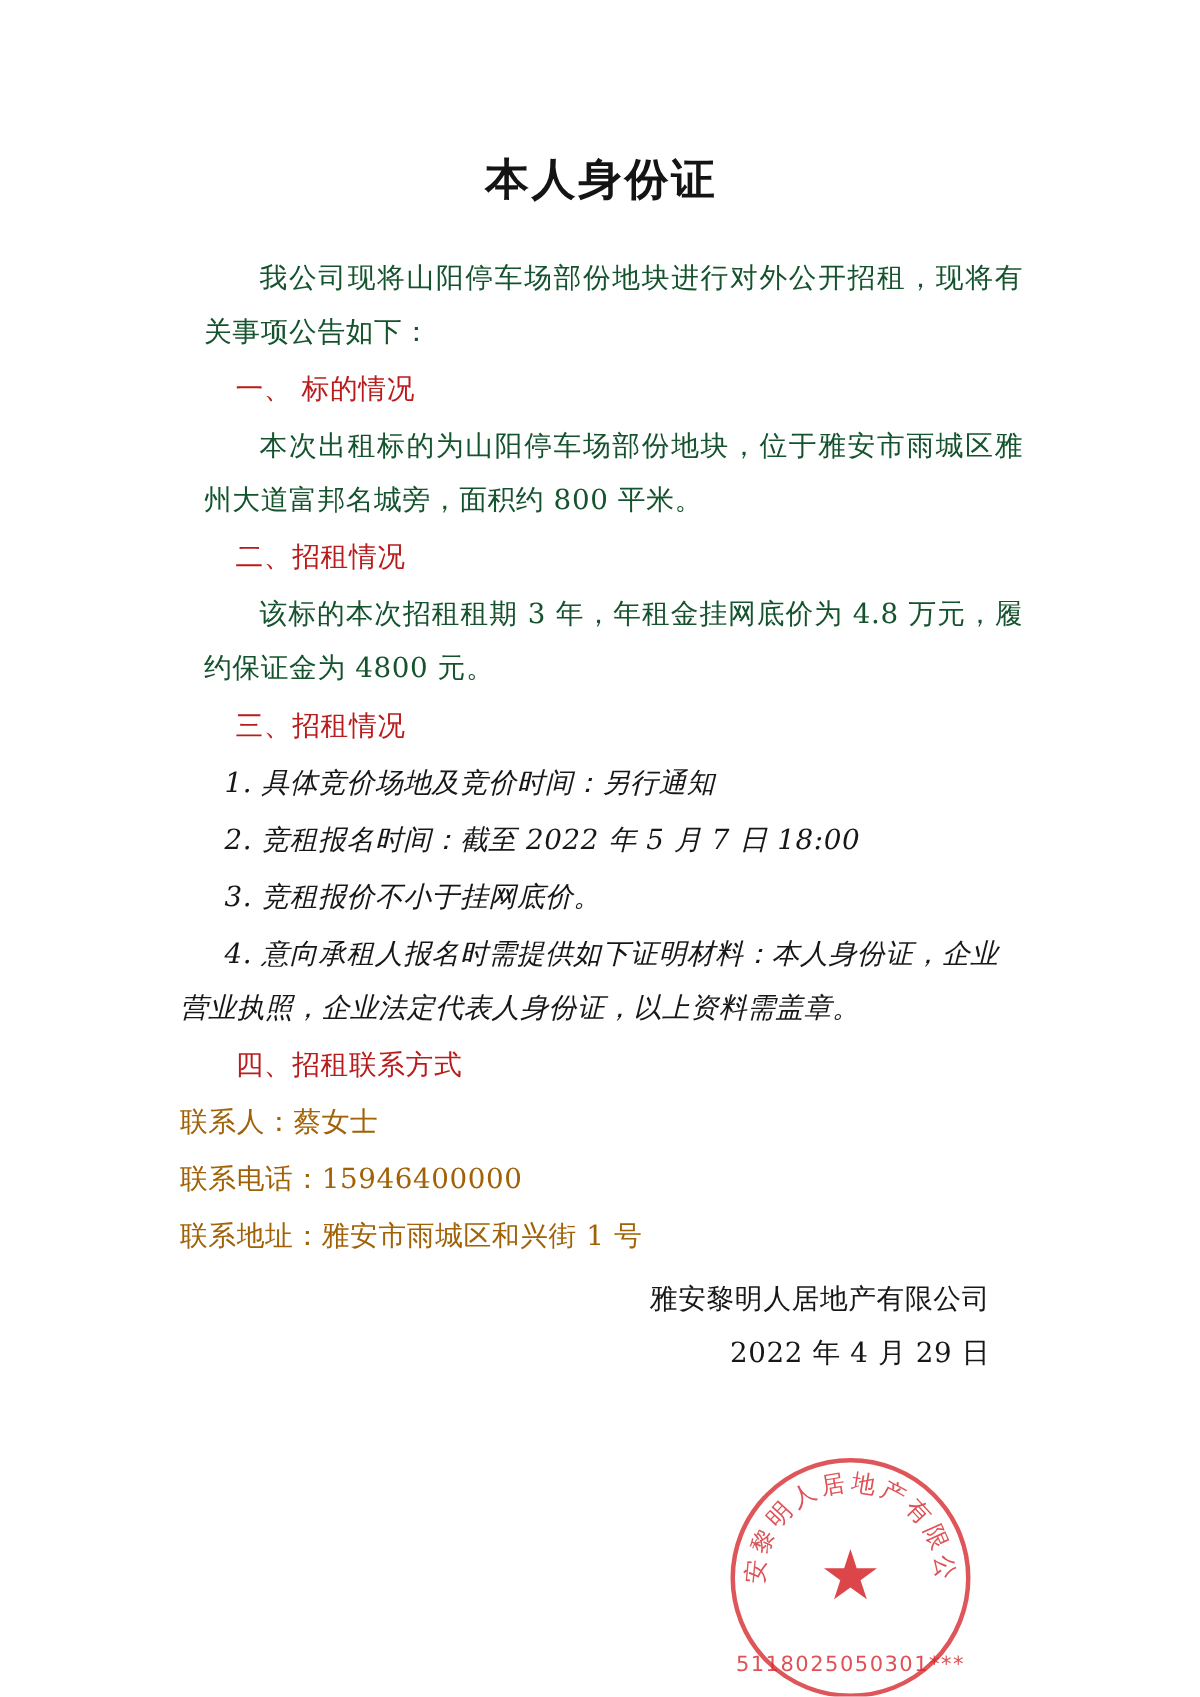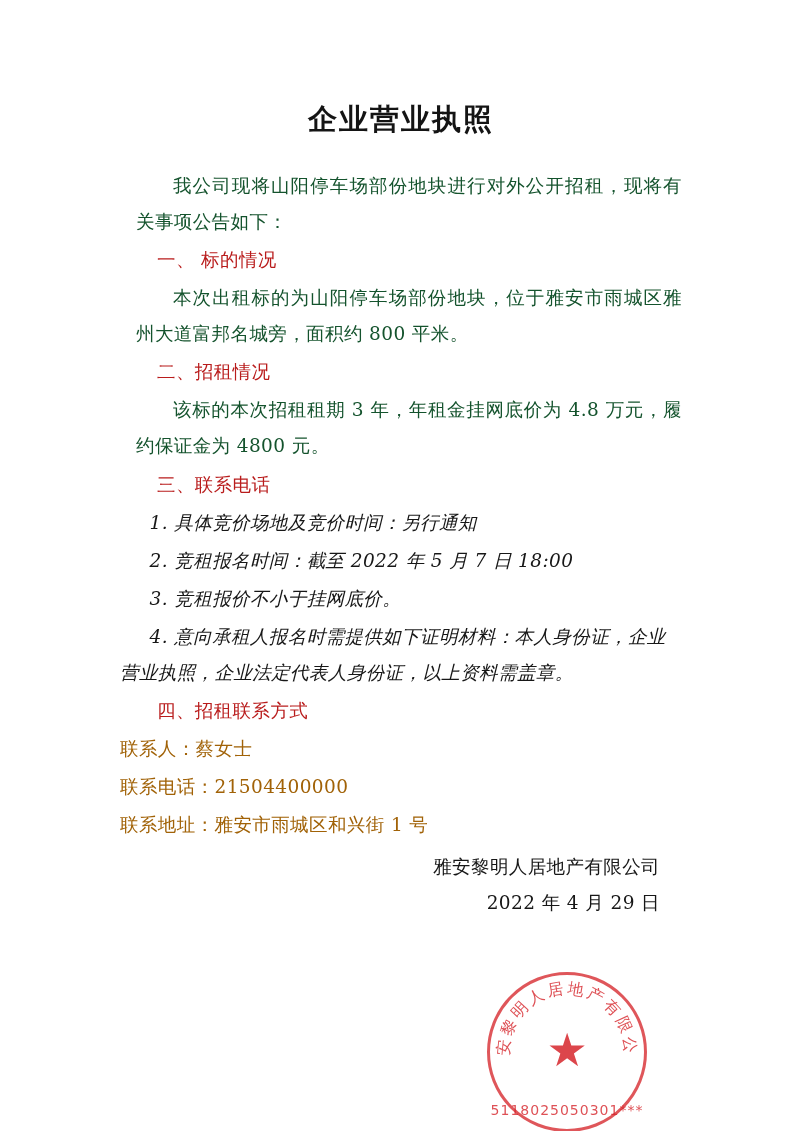--- a/index.html
+++ b/index.html
@@ -125,39 +125,39 @@
     letter-spacing: 1px;
     font-family: "DejaVu Sans", "Liberation Sans", sans-serif;
     white-space: nowrap;
   }
 </style>
 </head>
 <body>
 
 <div class="page">
 
-  <h1 class="doc-title">企业营业执照</h1>
+  <h1 class="doc-title">本人身份证</h1>
 
   <p class="body-text indent">我公司现将山阳停车场部份地块进行对外公开招租，现将有关事项公告如下：</p>
 
   <p class="heading-line">一、 标的情况</p>
   <p class="body-text indent">本次出租标的为山阳停车场部份地块，位于雅安市雨城区雅州大道富邦名城旁，面积约 800 平米。</p>
 
   <p class="heading-line">二、招租情况</p>
   <p class="body-text indent">该标的本次招租租期 3 年，年租金挂网底价为 4.8 万元，履约保证金为 4800 元。</p>
 
-  <p class="heading-line">三、联系电话</p>
+  <p class="heading-line">三、招租情况</p>
   <p class="numbered">1. 具体竞价场地及竞价时间：另行通知</p>
   <p class="numbered">2. 竞租报名时间：截至 2022 年 5 月 7 日 18:00</p>
   <p class="numbered">3. 竞租报价不小于挂网底价。</p>
   <p class="numbered">4. 意向承租人报名时需提供如下证明材料：本人身份证，企业营业执照，企业法定代表人身份证，以上资料需盖章。</p>
 
   <p class="heading-line">四、招租联系方式</p>
   <p class="contact">联系人：蔡女士</p>
-  <p class="contact">联系电话：21504400000</p>
+  <p class="contact">联系电话：15946400000</p>
   <p class="contact">联系地址：雅安市雨城区和兴街 1 号</p>
 
   <div class="signature-block">
     <p>雅安黎明人居地产有限公司</p>
     <p>2022 年 4 月 29 日</p>
   </div>
 
   <div class="seal">
     <div class="seal-ring"></div>
     <svg width="160" height="160" viewBox="0 0 160 160">

